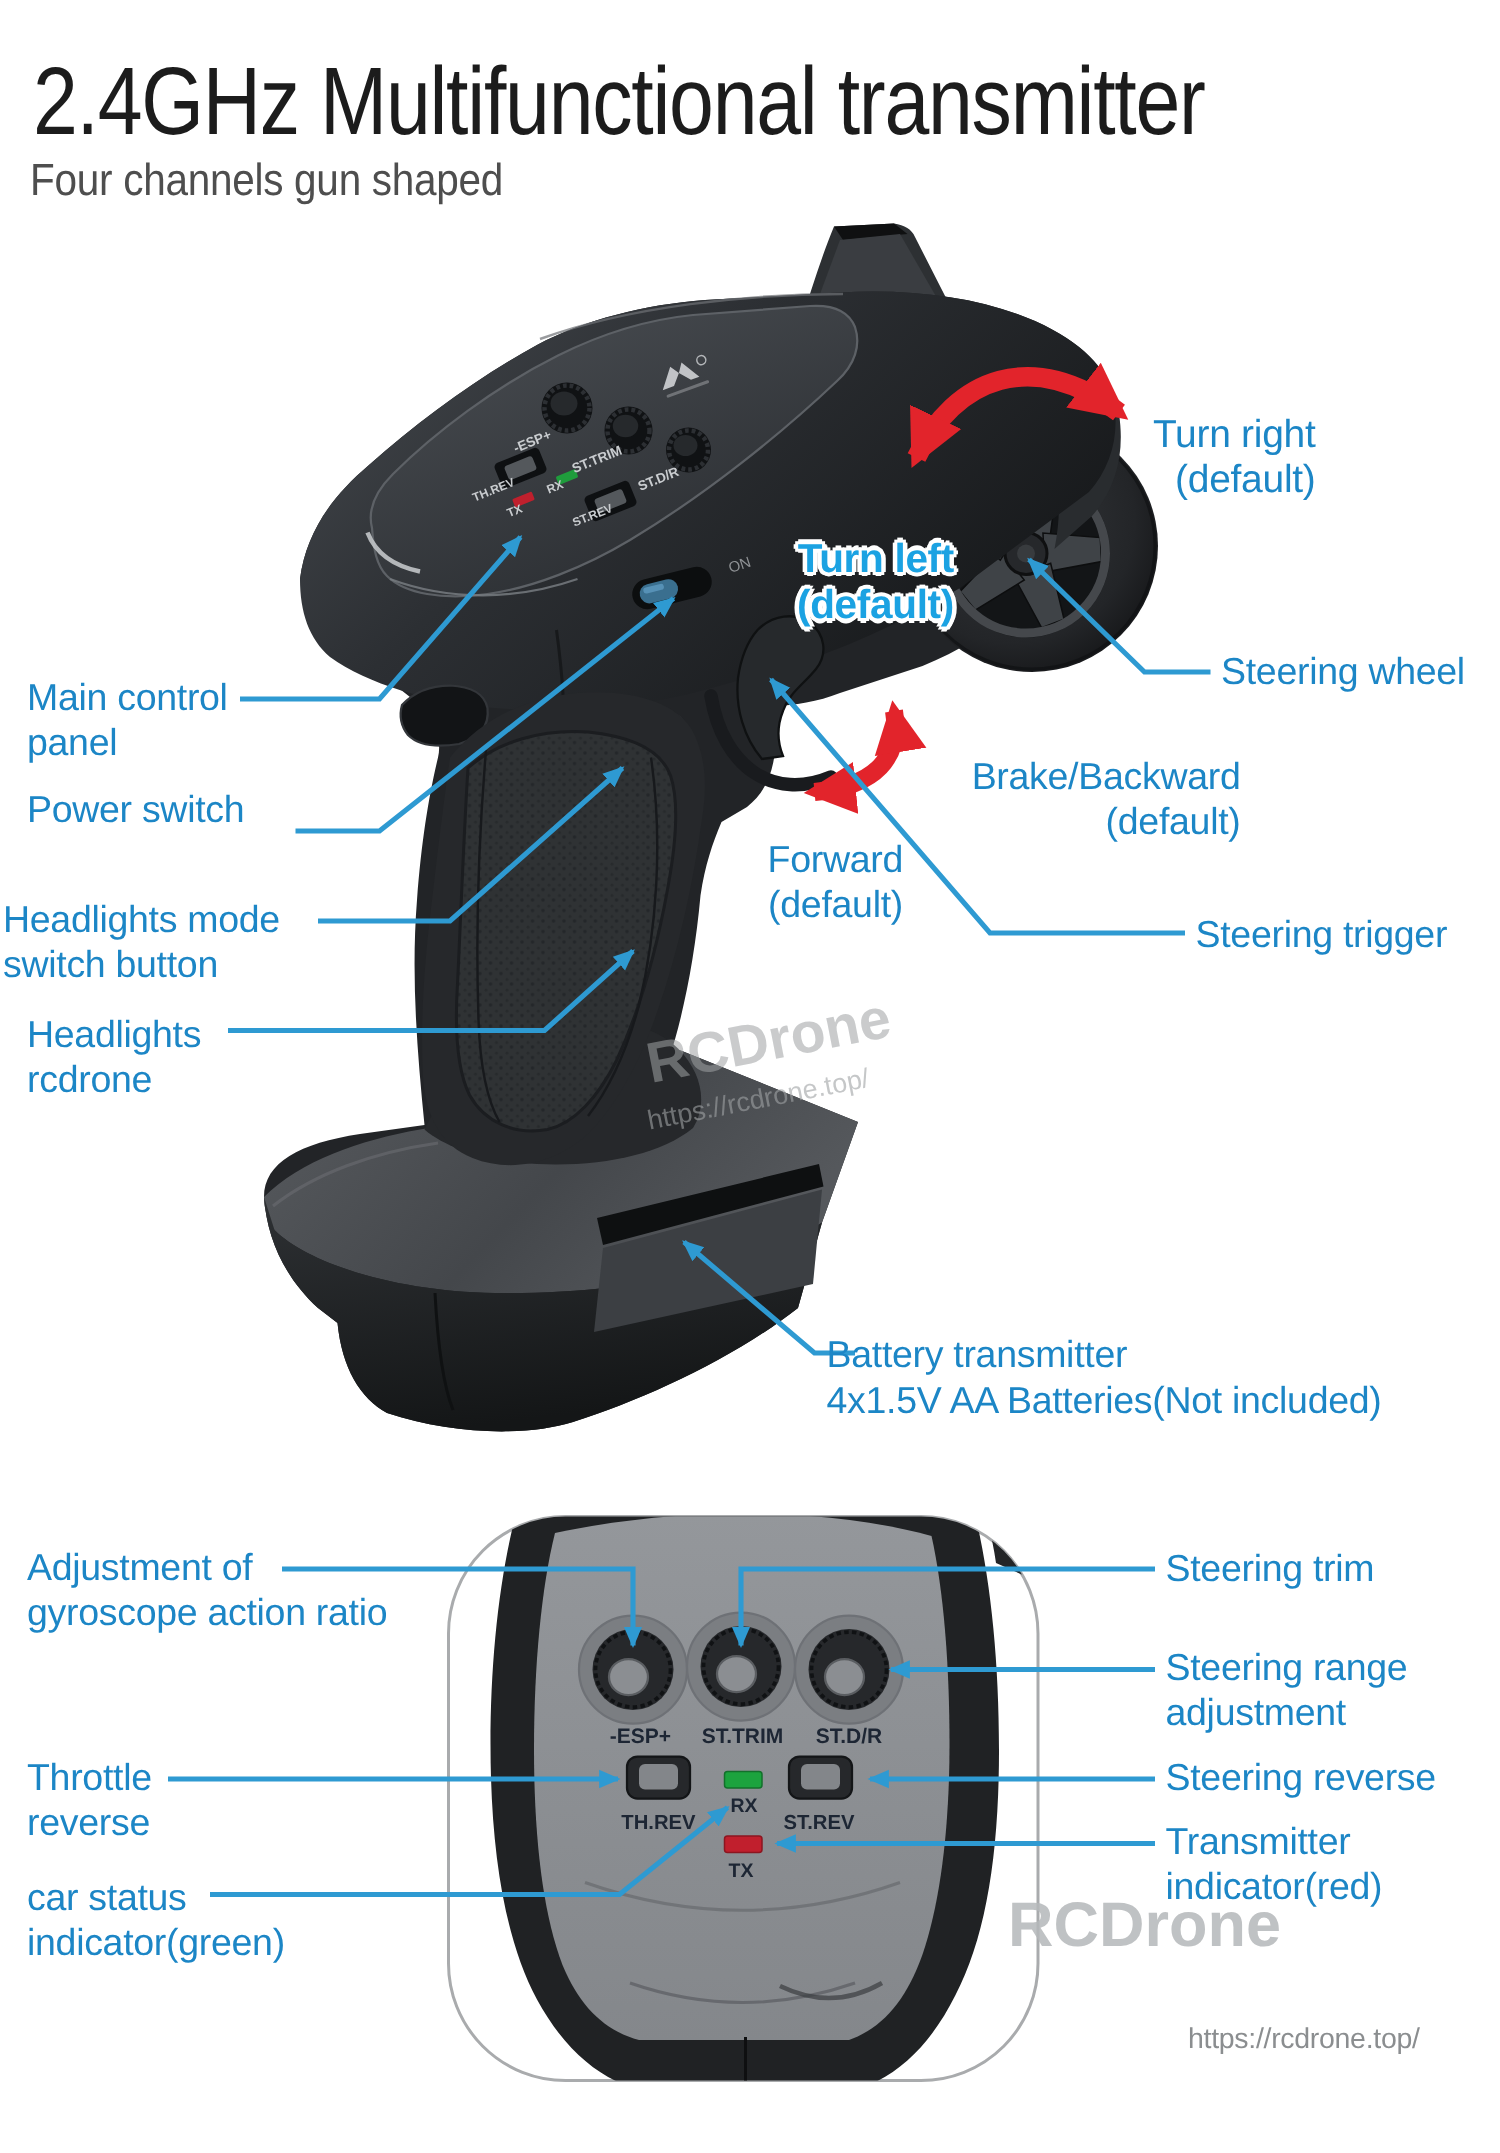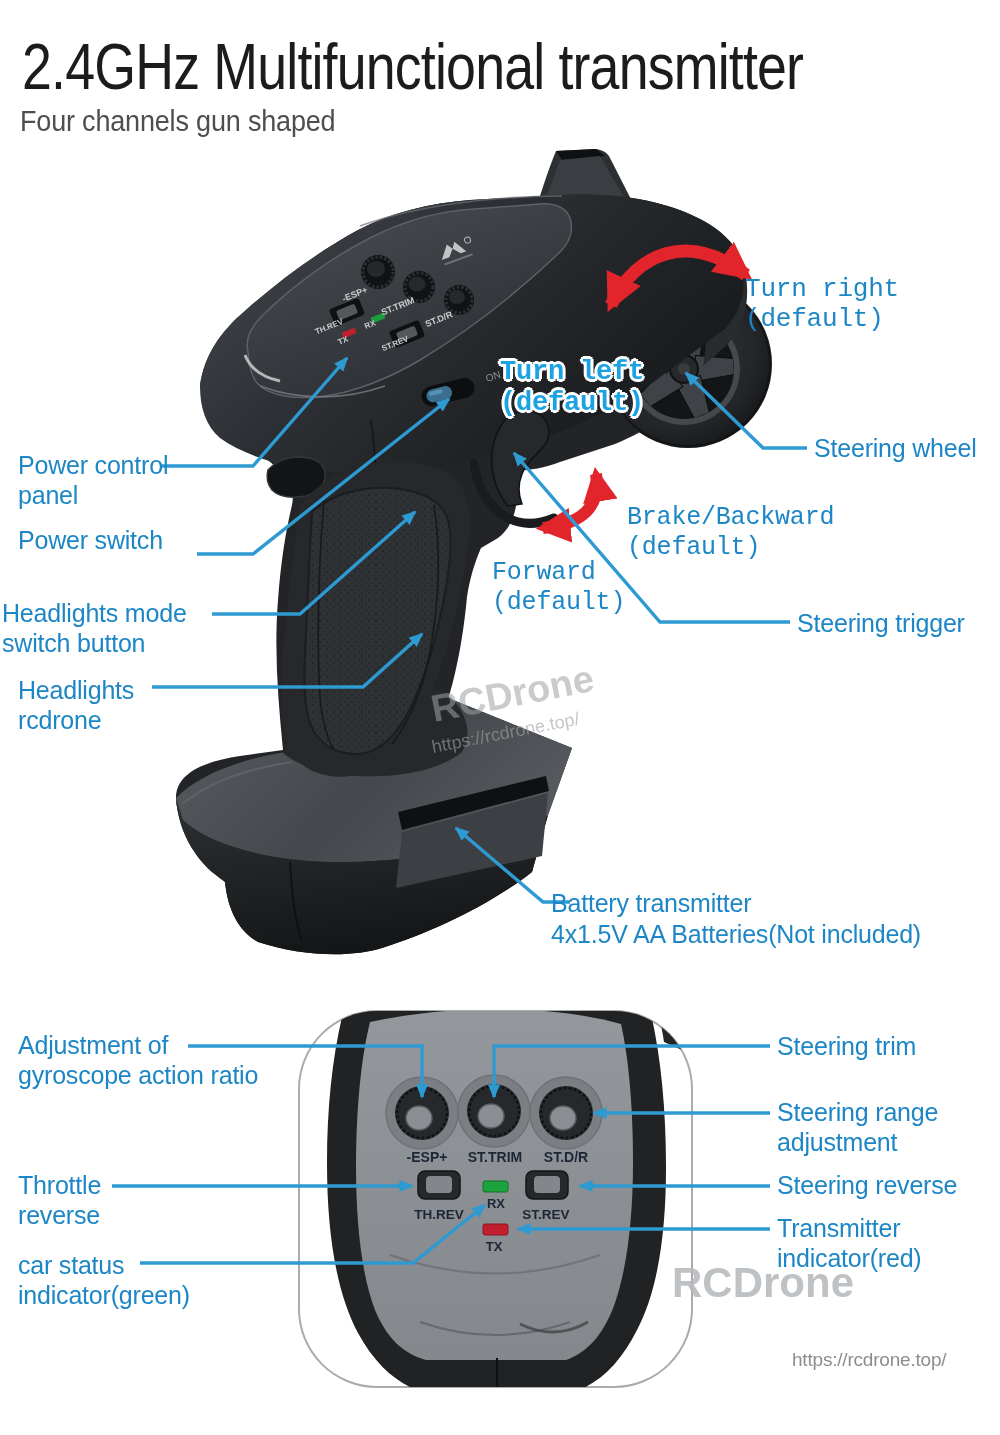--- a/index.html
+++ b/index.html
@@ -5,21 +5,21 @@
   html,body{margin:0;padding:0;background:#fff;}
   #stage{position:relative;width:1000px;height:1435px;background:#fff;overflow:hidden;
          font-family:"Liberation Sans",sans-serif;}
   #devsvg{position:absolute;left:0;top:0;}
   .ttl{position:absolute;left:22px;top:30px;font-size:64px;color:#1c1c1c;letter-spacing:-1px;
        white-space:nowrap;transform:scaleX(.84);transform-origin:left top;}
   .sub{position:absolute;left:20px;top:104px;font-size:30px;color:#4e4e4e;letter-spacing:-.2px;
        white-space:nowrap;transform:scaleX(.9);transform-origin:left top;}
   .lbl{position:absolute;font-size:25px;line-height:30px;color:#1c86c6;letter-spacing:-.2px;
        white-space:nowrap;}
-  .lbl-c{text-align:left;font-family:Liberation Mono, monospace;}
+  .lbl-c{text-align:right;}
   .lbl-turnleft{font-weight:700;color:#1ba2e2;font-size:27px;line-height:31px;
     text-shadow:-2px -2px 0 #fff,2px -2px 0 #fff,-2px 2px 0 #fff,2px 2px 0 #fff,
      0 -3px 0 #fff,0 3px 0 #fff,-3px 0 0 #fff,3px 0 0 #fff;margin-top:35px;}
   .wm-url{position:absolute;left:792px;top:1349px;font-size:19px;color:#8b8e90;letter-spacing:-.2px;}
   svg text{font-family:"Liberation Sans",sans-serif;}
   .panel-lbl{font-weight:bold;fill:#1d2634;}
   .mini-lbl{font-weight:bold;fill:#c9cccf;}
 </style>
 </head>
 <body>
@@ -346,21 +346,21 @@
   <div class="lbl lbl-c" style="left:745px;top:274px;width:132px;font-size:26px">
     <div>Turn right</div>
     <div>(default)</div>
   </div>
   <div class="lbl lbl-c lbl-turnleft" style="left:500px;top:322px;width:136px">
     <div>Turn left</div>
     <div>(default)</div>
   </div>
   <div class="lbl" style="left:814px;top:433px">Steering wheel</div>
   <div class="lbl" style="left:18px;top:450px">
-    <div>Power control</div>
+    <div>Main control</div>
     <div>panel</div>
   </div>
   <div class="lbl" style="left:18px;top:525px">Power switch</div>
   <div class="lbl" style="left:2px;top:598px">
     <div>Headlights mode</div>
     <div>switch button</div>
   </div>
   <div class="lbl" style="left:18px;top:675px">
     <div>Headlights</div>
     <div>rcdrone</div>

